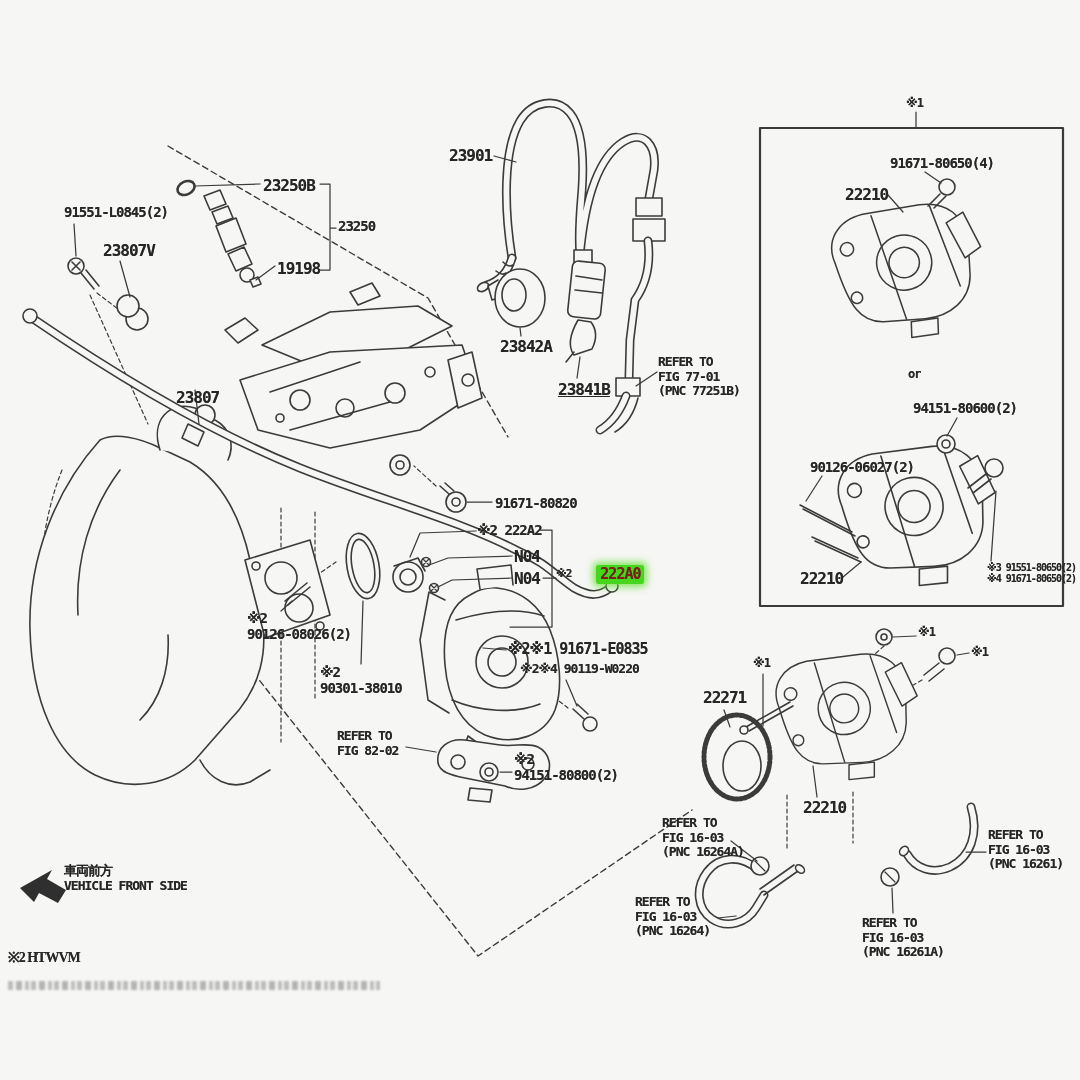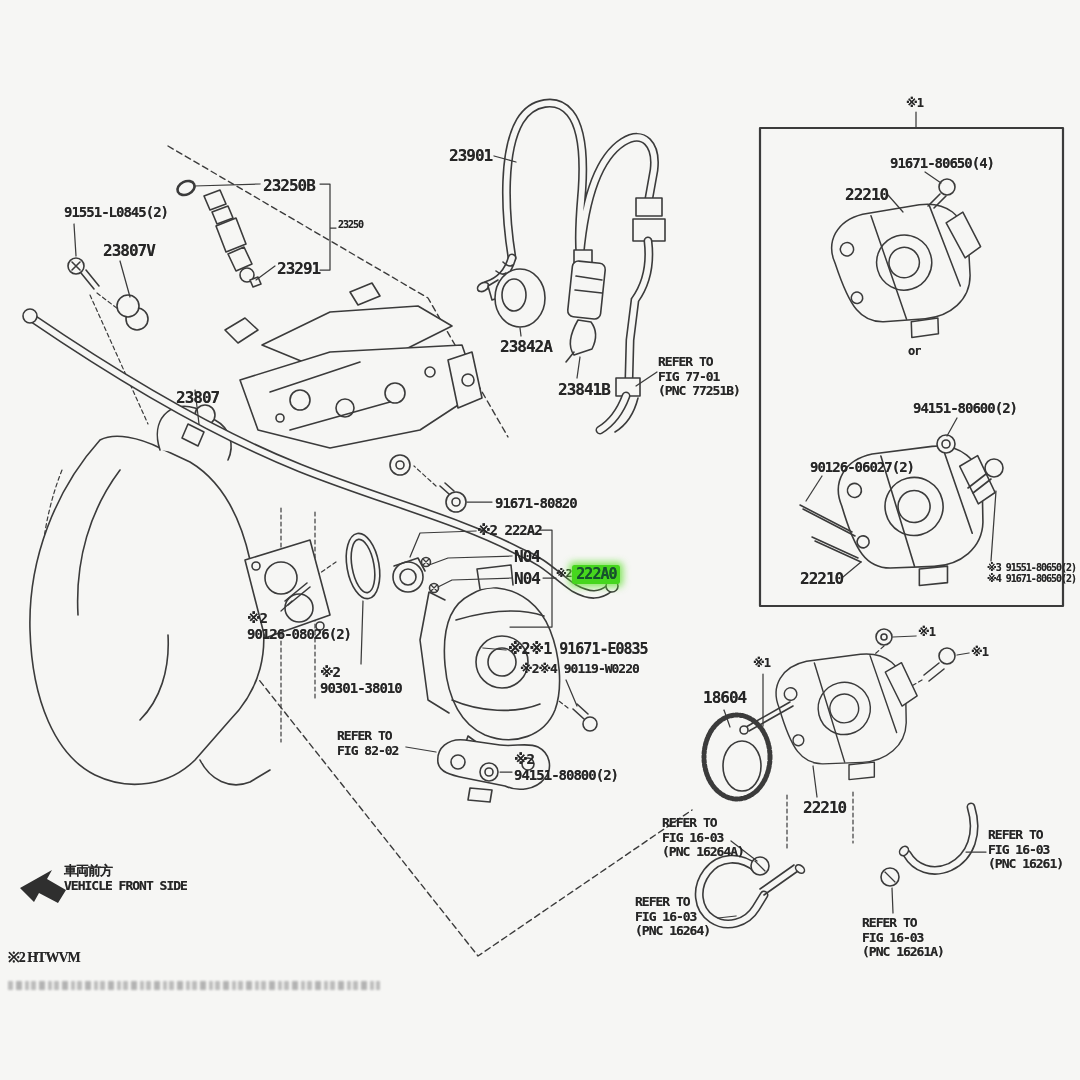--- a/index.html
+++ b/index.html
@@ -11,22 +11,22 @@
   .thin{stroke-width:1.25;}
   .fw{fill:#f6f6f4;}
   .dash{stroke-dasharray:6 4;stroke-width:1.4;}
   .dashf{stroke-dasharray:4 3;stroke-width:1.2;}
   .tubo{stroke:#3b3b3b;stroke-width:9;fill:none;stroke-linecap:round;}
   .tubi{stroke:#f6f6f4;stroke-width:5.8;fill:none;stroke-linecap:round;}
   #labels{position:absolute;inset:0;}
   .lbl{position:absolute;font-weight:bold;color:#262626;letter-spacing:-1px;line-height:1.12;
        white-space:nowrap;text-shadow:0 0 .6px rgba(40,40,40,.6);}
   .pre{font-size:11px;margin-right:1px;vertical-align:2px;}
-  .hl{padding:0 4px 1px 4px;color:#14532d;border-radius:2px;
-      box-shadow:0 0 7px 3px rgba(96,224,48,.75);}
+  .hl{padding:0 4px 1px 4px;color:#7f1d1d;border-radius:2px;
+      box-shadow:0 0 7px 3px rgba(96,224,48,.75);margin-left:24px;}
   .blurline{position:absolute;left:8px;top:981px;width:372px;height:9px;opacity:.55;filter:blur(1.1px);
       background:repeating-linear-gradient(90deg,#8d8d8d 0 5px,transparent 5px 8px,#7e7e7e 8px 14px,transparent 14px 17px,#909090 17px 21px,transparent 21px 23px);}
 </style>
 </head>
 <body>
 
 <div id="stage">
 
 <svg id="art" width="1080" height="1080" viewBox="0 0 1080 1080" xmlns="http://www.w3.org/2000/svg">
   <defs>
@@ -260,59 +260,59 @@
     <path class="s thin" d="M892,888 L893,913"></path>
   </g>
 
   <path d="M20,888 L52,870 L47,879 L66,890 L58,903 L39,893 L34,902 Z" fill="#2f2f2f" stroke="none"></path>
 </svg>
 
 <div id="labels">
       <div class="lbl" style="left: 263px; top: 177px; font-size: 16px;">
         <div>23250B</div>
       </div>
-      <div class="lbl" style="left: 338px; top: 219px; font-size: 10px;">
+      <div class="lbl" style="left: 338px; top: 219px; font-size: 14px;">
         <div>23250</div>
       </div>
       <div class="lbl" style="left: 277px; top: 260px; font-size: 16px;">
-        <div>23291</div>
+        <div>19198</div>
       </div>
       <div class="lbl" style="left: 40px; top: 205px; font-size: 14px; margin-left: 24px;">
         <div>91551-L0845(2)</div>
       </div>
       <div class="lbl" style="left: 103px; top: 242px; font-size: 16px;">
         <div>23807V</div>
       </div>
       <div class="lbl" style="left: 176px; top: 389px; font-size: 16px;">
         <div>23807</div>
       </div>
       <div class="lbl" style="left: 449px; top: 147px; font-size: 16px;">
         <div>23901</div>
       </div>
       <div class="lbl" style="left: 500px; top: 338px; font-size: 16px;">
         <div>23842A</div>
       </div>
-      <div class="lbl" style="left: 558px; top: 381px; font-size: 16px;">
+      <div class="lbl" style="left: 558px; top: 381px; font-size: 16px; text-decoration: underline;">
         <div>23841B</div>
       </div>
       <div class="lbl" style="left: 658px; top: 355px; font-size: 13px;">
         <div>REFER TO</div>
         <div>FIG 77-01</div>
         <div>(PNC 77251B)</div>
       </div>
       <div class="lbl" style="left: 906px; top: 97px; font-size: 12px;">
         <div>※1</div>
       </div>
       <div class="lbl" style="left: 890px; top: 156px; font-size: 14px;">
         <div>91671-80650(4)</div>
       </div>
       <div class="lbl" style="left: 845px; top: 186px; font-size: 16px;">
         <div>22210</div>
       </div>
-      <div class="lbl" style="left: 908px; top: 345px; font-size: 12px;">
+      <div class="lbl" style="left: 908px; top: 368px; font-size: 12px;">
         <div>or</div>
       </div>
       <div class="lbl" style="left: 913px; top: 401px; font-size: 14px;">
         <div>94151-80600(2)</div>
       </div>
       <div class="lbl" style="left: 782px; top: 460px; font-size: 14px; margin-left: 28px;">
         <div>90126-06027(2)</div>
       </div>
       <div class="lbl" style="left: 800px; top: 570px; font-size: 16px;">
         <div>22210</div>
@@ -350,21 +350,21 @@
       </div>
       <div class="lbl" style="left: 337px; top: 729px; font-size: 13px;">
         <div>REFER TO</div>
         <div>FIG 82-02</div>
       </div>
       <div class="lbl" style="left: 514px; top: 752px; font-size: 14px;">
         <div>※2</div>
         <div>94151-80800(2)</div>
       </div>
       <div class="lbl" style="left: 703px; top: 689px; font-size: 16px;">
-        <div>18604</div>
+        <div>22271</div>
       </div>
       <div class="lbl" style="left: 753px; top: 657px; font-size: 12px;">
         <div>※1</div>
       </div>
       <div class="lbl" style="left: 918px; top: 626px; font-size: 12px;">
         <div>※1</div>
       </div>
       <div class="lbl" style="left: 971px; top: 646px; font-size: 12px;">
         <div>※1</div>
       </div>

